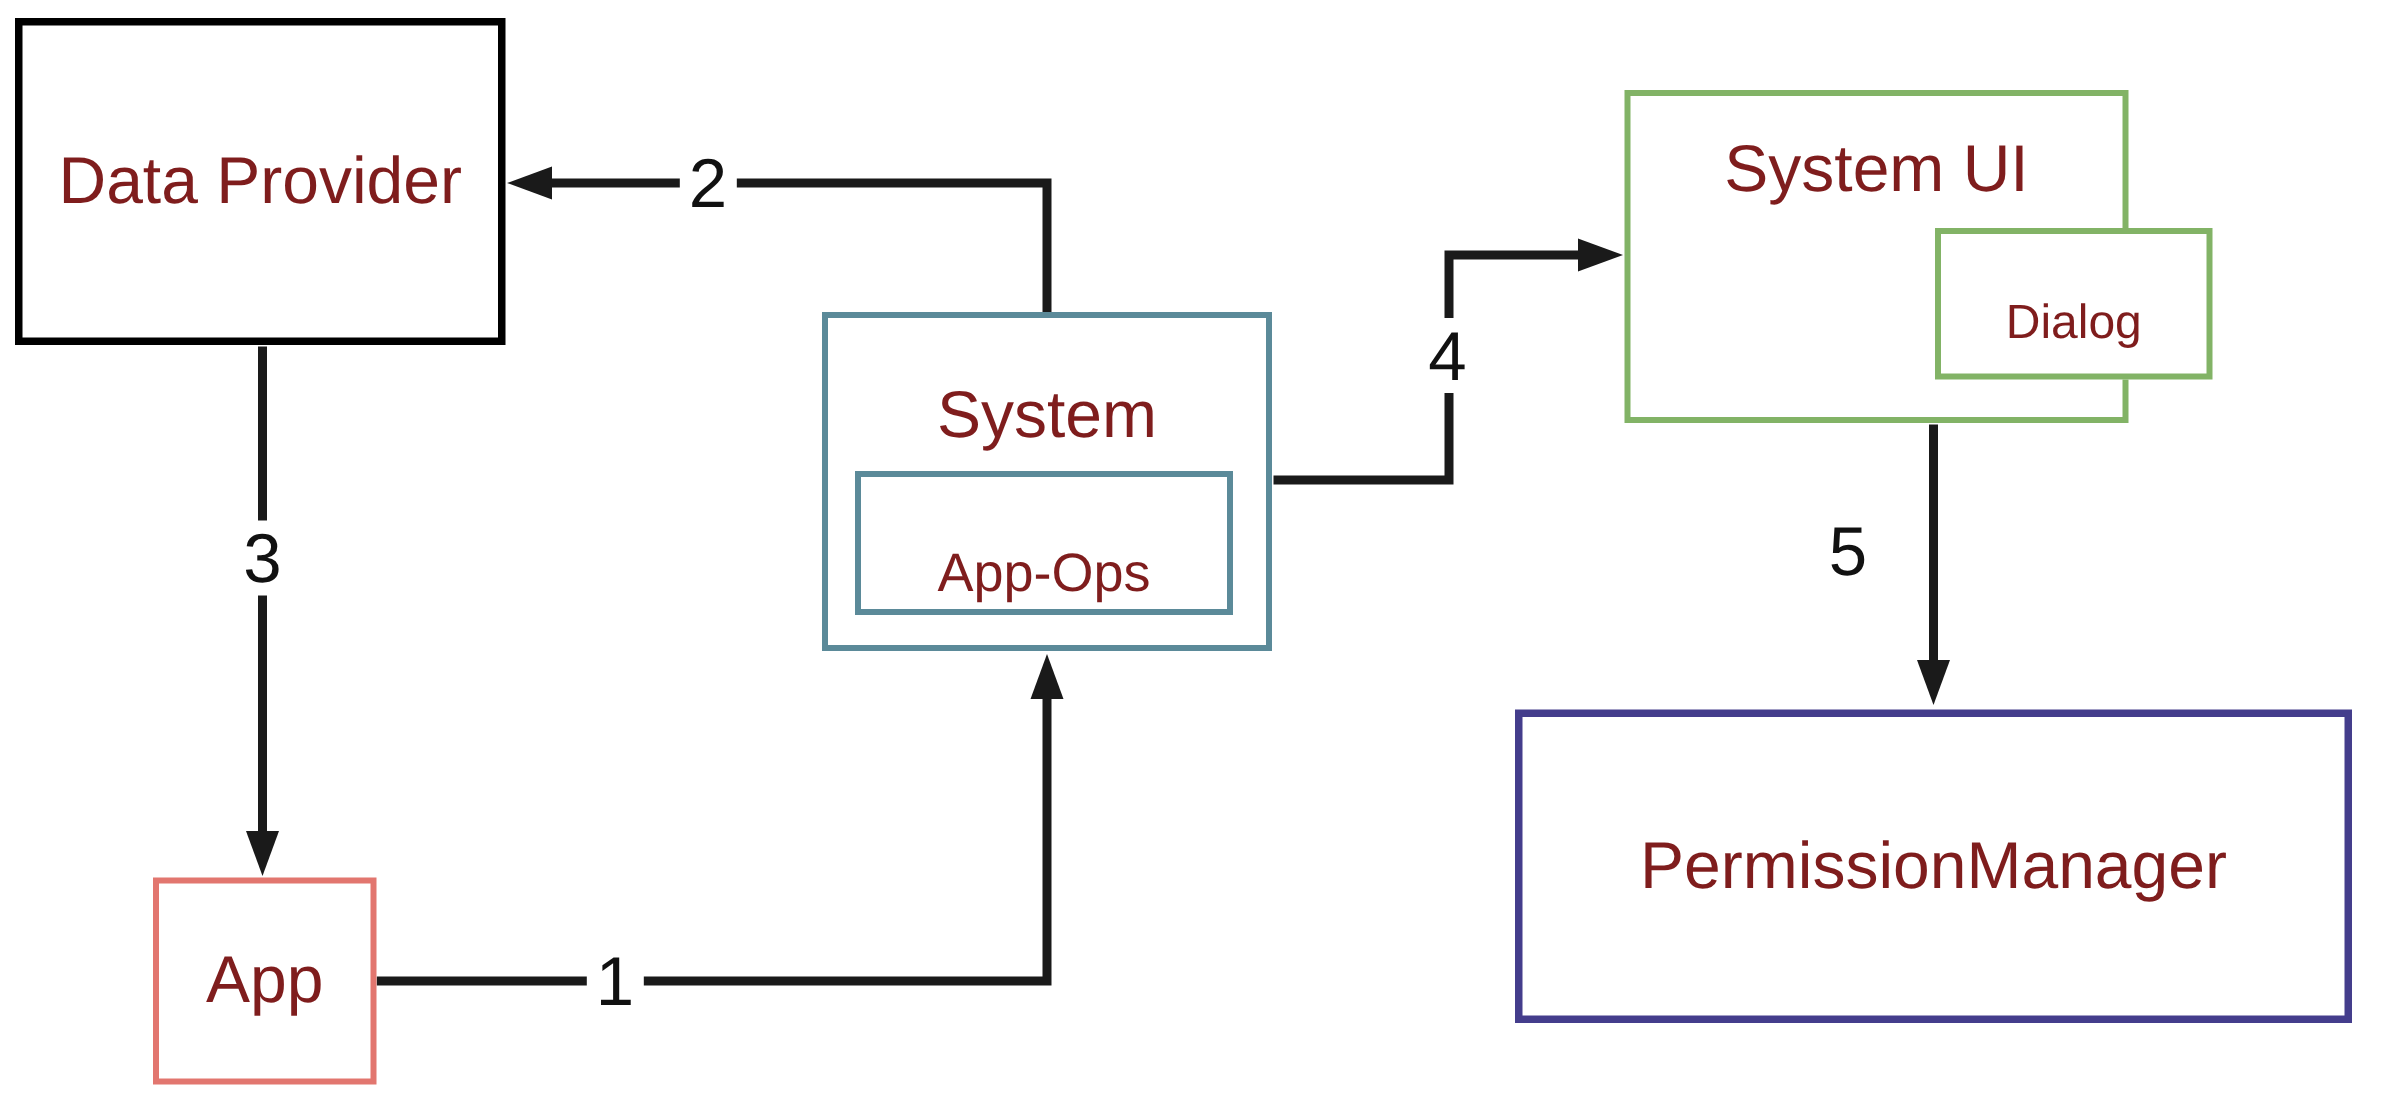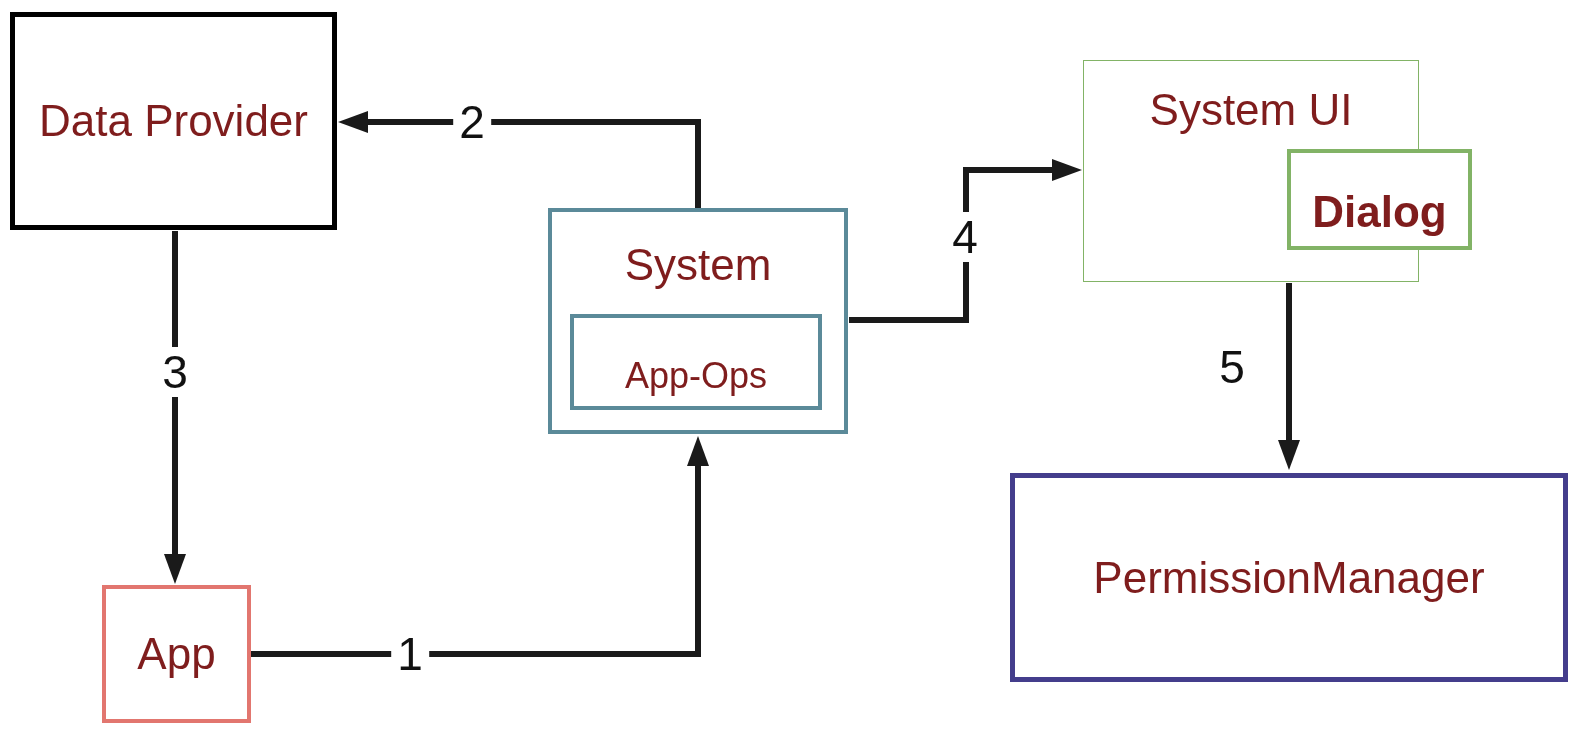--- a/index.html
+++ b/index.html
@@ -36,30 +36,30 @@
     display: block;
     text-align: center;
     white-space: nowrap;
   }
 
   
   #data-provider { left: 10px;  top: 12px;  width: 327px; height: 218px; border: 5px solid #000; }
   #app           { left: 102px; top: 585px; width: 149px; height: 138px; border: 4px solid #e2766f; }
 
   #system        { left: 548px; top: 208px; width: 300px; height: 226px; border: 4px solid #5b8a99; }
-  #system .node-title { margin-top: 28px; }
+  #system .node-title { margin-top: 40px; }
   #app-ops       { position: absolute; left: 18px; top: 102px; width: 252px; height: 96px;
                    border: 4px solid #5b8a99; background: #fff; font-size: 36px;
                    display: flex; align-items: center; justify-content: center; }
 
-  #system-ui     { left: 1083px; top: 60px; width: 336px; height: 222px; border: 1px solid #eab308; }
+  #system-ui     { left: 1083px; top: 60px; width: 336px; height: 222px; border: 4px solid #eab308; }
   #system-ui .node-title { margin-top: 24px; }
   #dialog        { position: absolute; left: 203px; top: 88px; width: 185px; height: 101px;
-                   border: 4px solid #82b366; background: #fff; font-size: 44px;
-                   display: flex; align-items: center; justify-content: center; font-weight: bold; }
+                   border: 4px solid #82b366; background: #fff; font-size: 32px;
+                   display: flex; align-items: center; justify-content: center; }
 
   #permission-manager { left: 1010px; top: 473px; width: 558px; height: 209px; border: 5px solid #443d8c; }
 
   .edge-label {
     position: absolute;
     transform: translate(-50%, -50%);
     background: #ffffff;
     font-size: 46px;
     line-height: 1;
     padding: 2px 6px;

